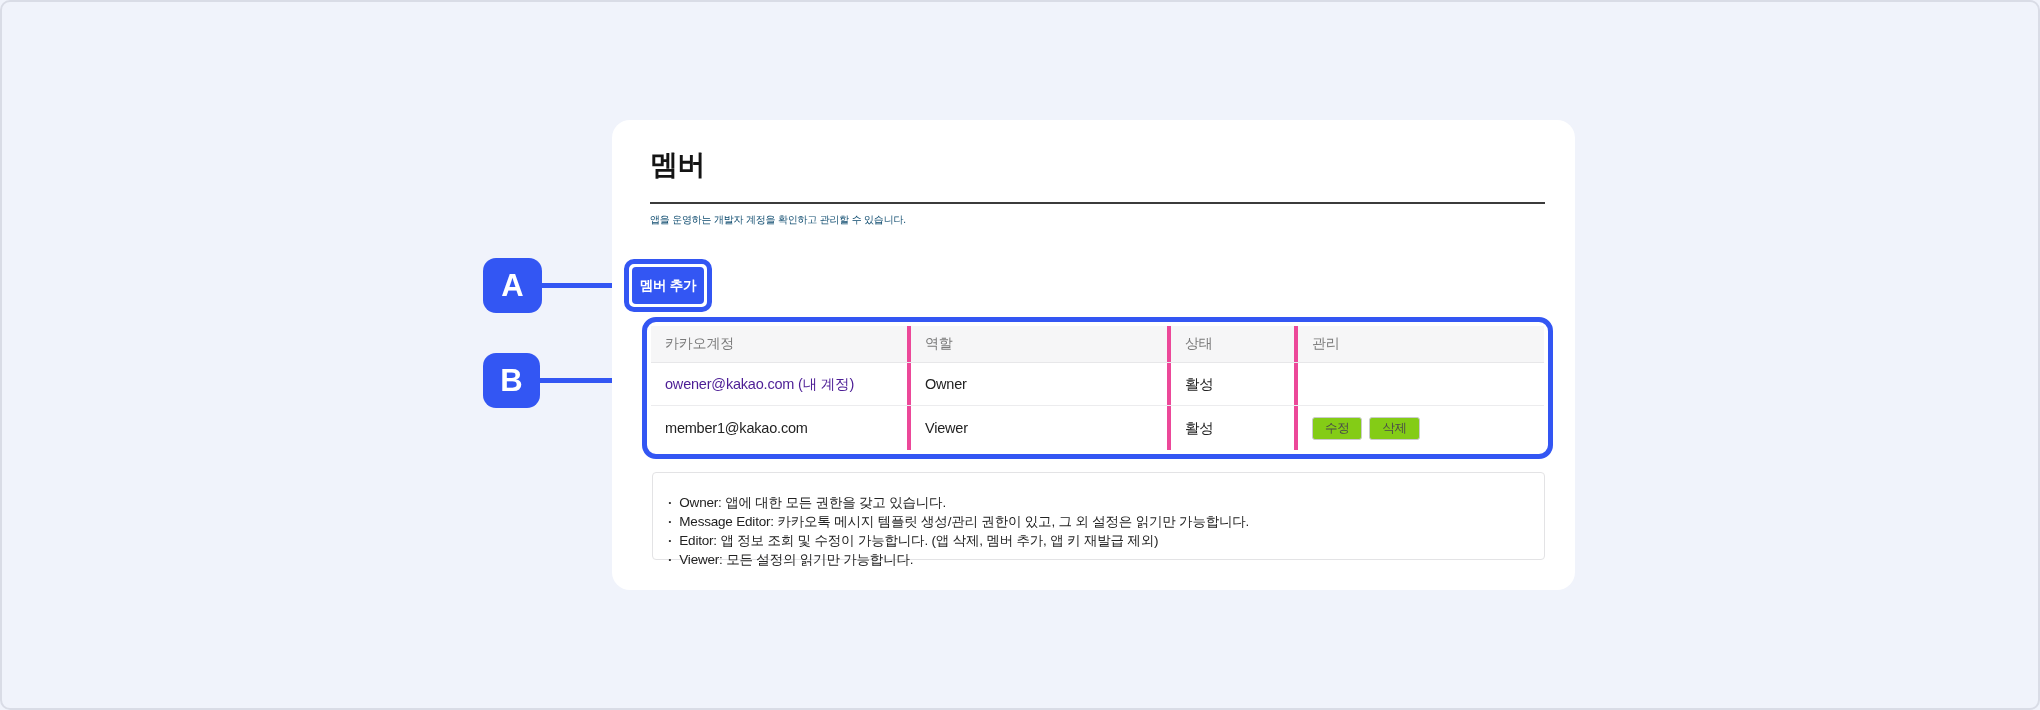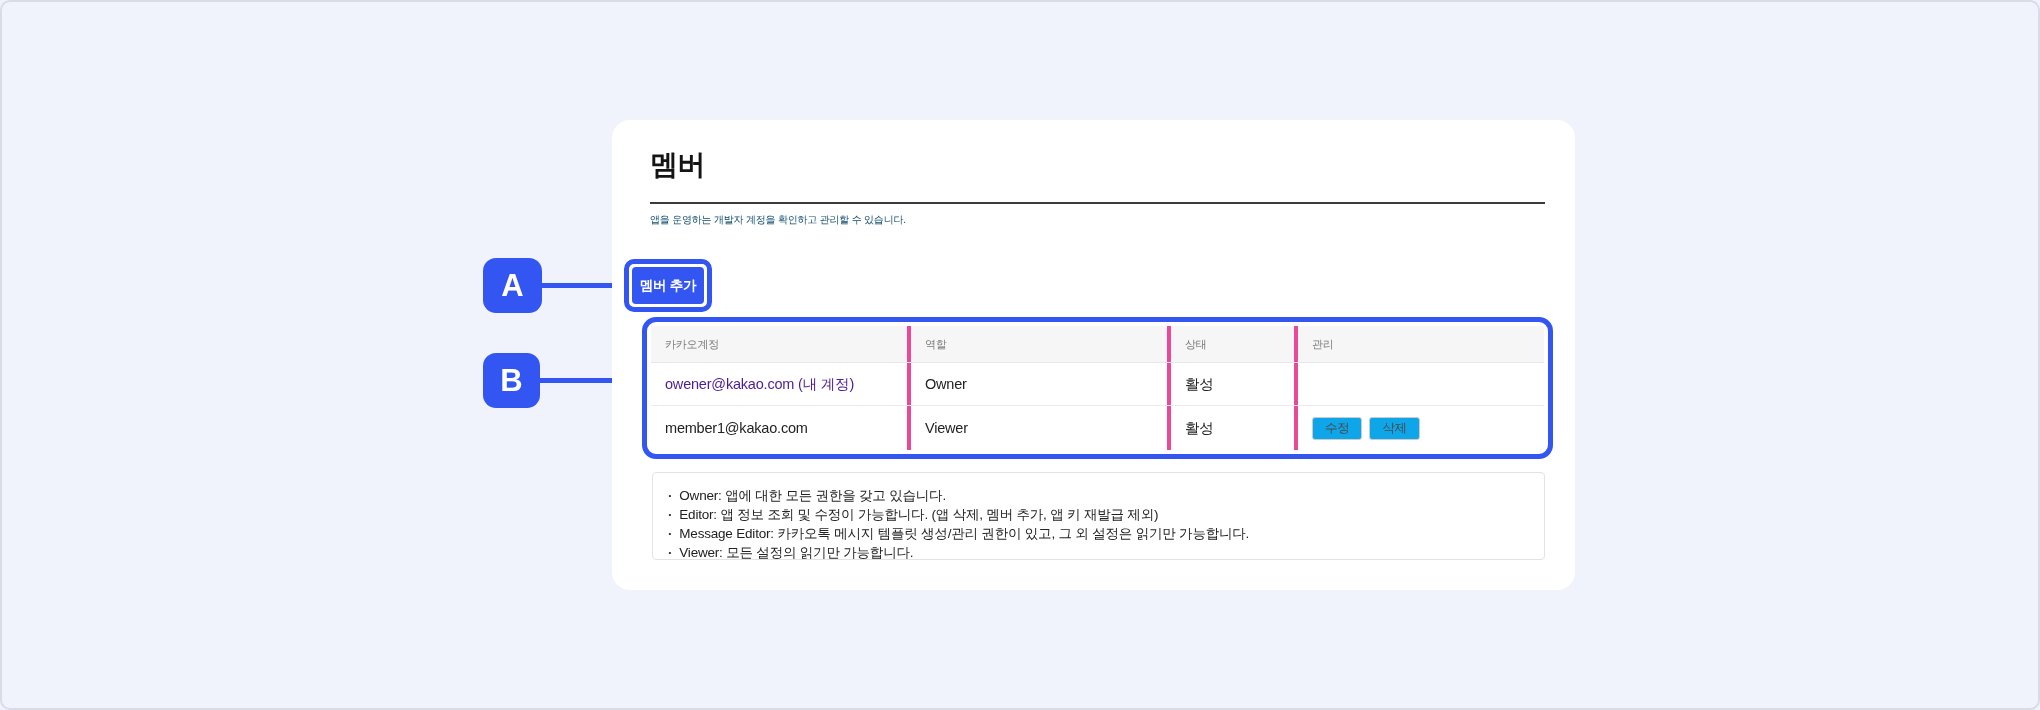--- a/index.html
+++ b/index.html
@@ -68,42 +68,42 @@
     padding:4px; background:#ffffff;
   }
   .tbl { width:893px; font-size:14.5px; color:#222; }
   .tr {
     display:grid;
     grid-template-columns:256px 260px 127px 250px;
     border-bottom:1px solid #ececee;
   }
   .tr:last-child { border-bottom:none; }
   .thead { background:#f6f6f7; height:37px; border-bottom:1px solid #e7e7e9; }
-  .thead .cell { color:#7a7a7a; font-size:11px; }
+  .thead .cell { color:#7a7a7a; font-size:14px; }
   .row-1 { height:43px; }
   .row-2 { height:44px; }
   .cell {
     display:flex; align-items:center; padding-left:14px;
     border-left:4px solid #ec4899; letter-spacing:-0.2px;
   }
   .cell:first-child { border-left:none; }
   .account-link { color:#4c1d95; text-decoration:none; cursor:pointer; }
   .actions { gap:7px; }
   .mini-btn {
     font-family:"Liberation Sans", sans-serif;
     font-size:12.5px; color:#4a4a4a; letter-spacing:-0.3px;
-    background:#0ea5e9; border:1px solid #cbcbcd; border-radius:3px;
+    background:#84cc16; border:1px solid #cbcbcd; border-radius:3px;
     padding:3px 12px; cursor:pointer; line-height:15px;
   }
   
   .notes {
     position:absolute; left:40px; top:352px;
     width:893px; height:88px;
     border:1px solid #e3e3e5; border-radius:4px;
-    padding:13px 16px 0 13px;
+    padding:20px 16px 0 13px;
   }
   .note-item {
     list-style:none; font-size:13.5px; color:#222;
     line-height:19px; letter-spacing:-0.2px;
     display:flex;
   }
   .note-item::before {
     content:"\00B7"; font-weight:700; margin:0 7px 0 2px; color:#333;
   }
 </style>
@@ -154,18 +154,18 @@
           <button class="mini-btn">수정</button>
           <button class="mini-btn">삭제</button>
         </div>
       </div>
 
     </div>
   </div>
 
   <ul class="notes">
     <li class="note-item">Owner: 앱에 대한 모든 권한을 갖고 있습니다.</li>
+    <li class="note-item">Message Editor: 카카오톡 메시지 템플릿 생성/관리 권한이 있고, 그 외 설정은 읽기만 가능합니다.</li>
     <li class="note-item">Editor: 앱 정보 조회 및 수정이 가능합니다. (앱 삭제, 멤버 추가, 앱 키 재발급 제외)</li>
-    <li class="note-item">Message Editor: 카카오톡 메시지 템플릿 생성/관리 권한이 있고, 그 외 설정은 읽기만 가능합니다.</li>
     <li class="note-item">Viewer: 모든 설정의 읽기만 가능합니다.</li>
   </ul>
 
 </div>
 
 </body></html>

